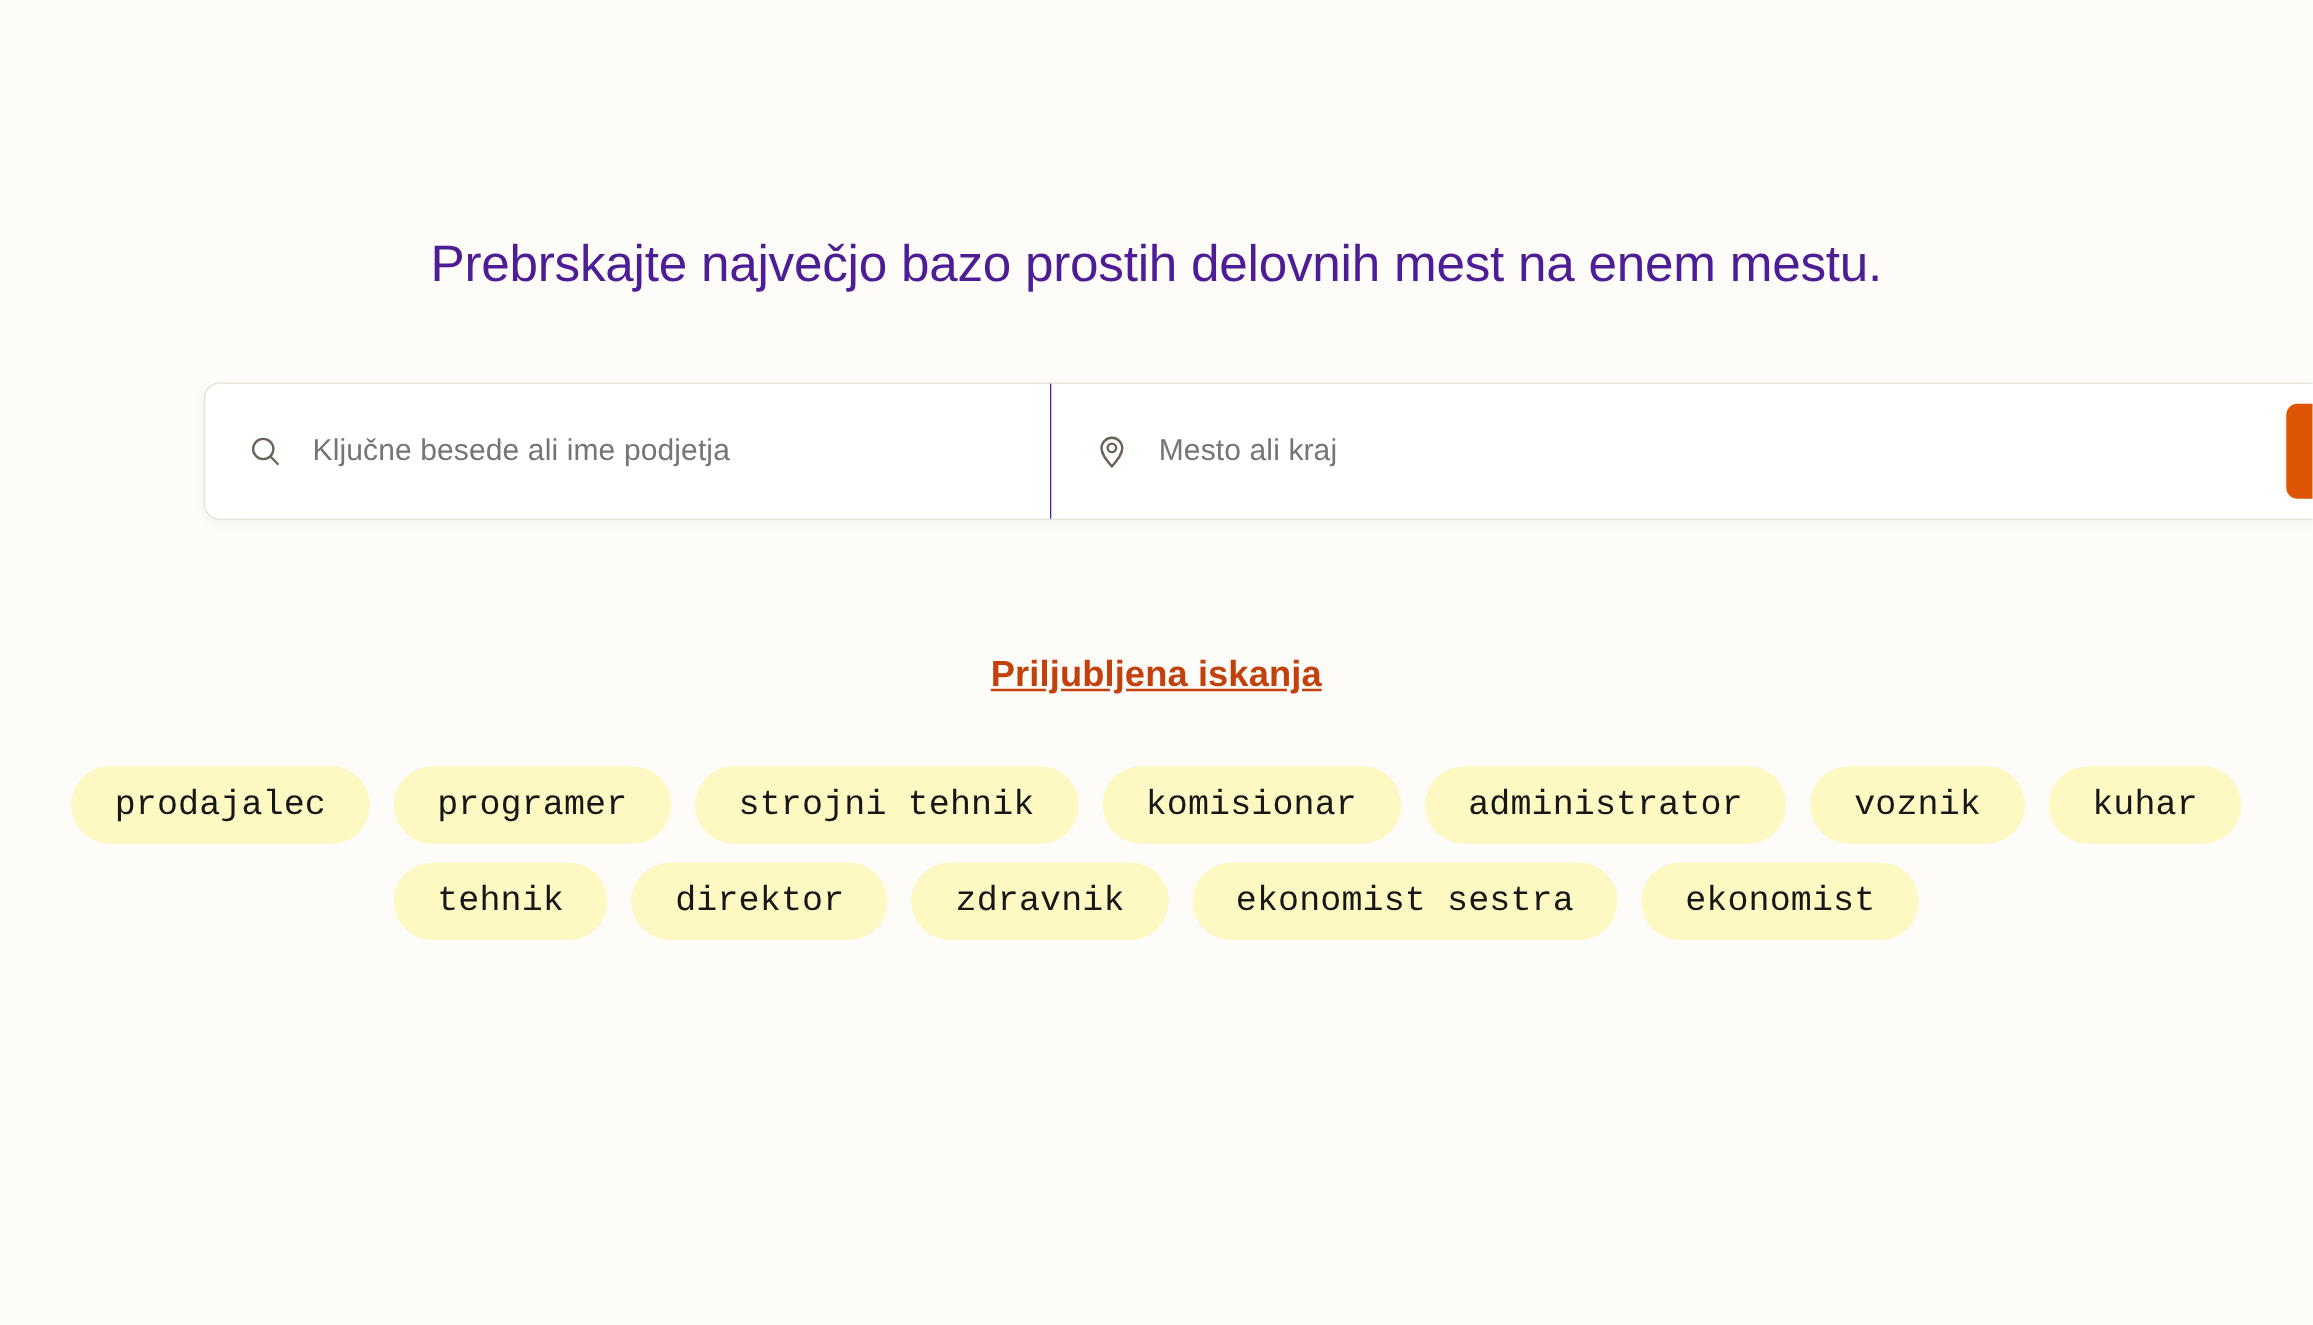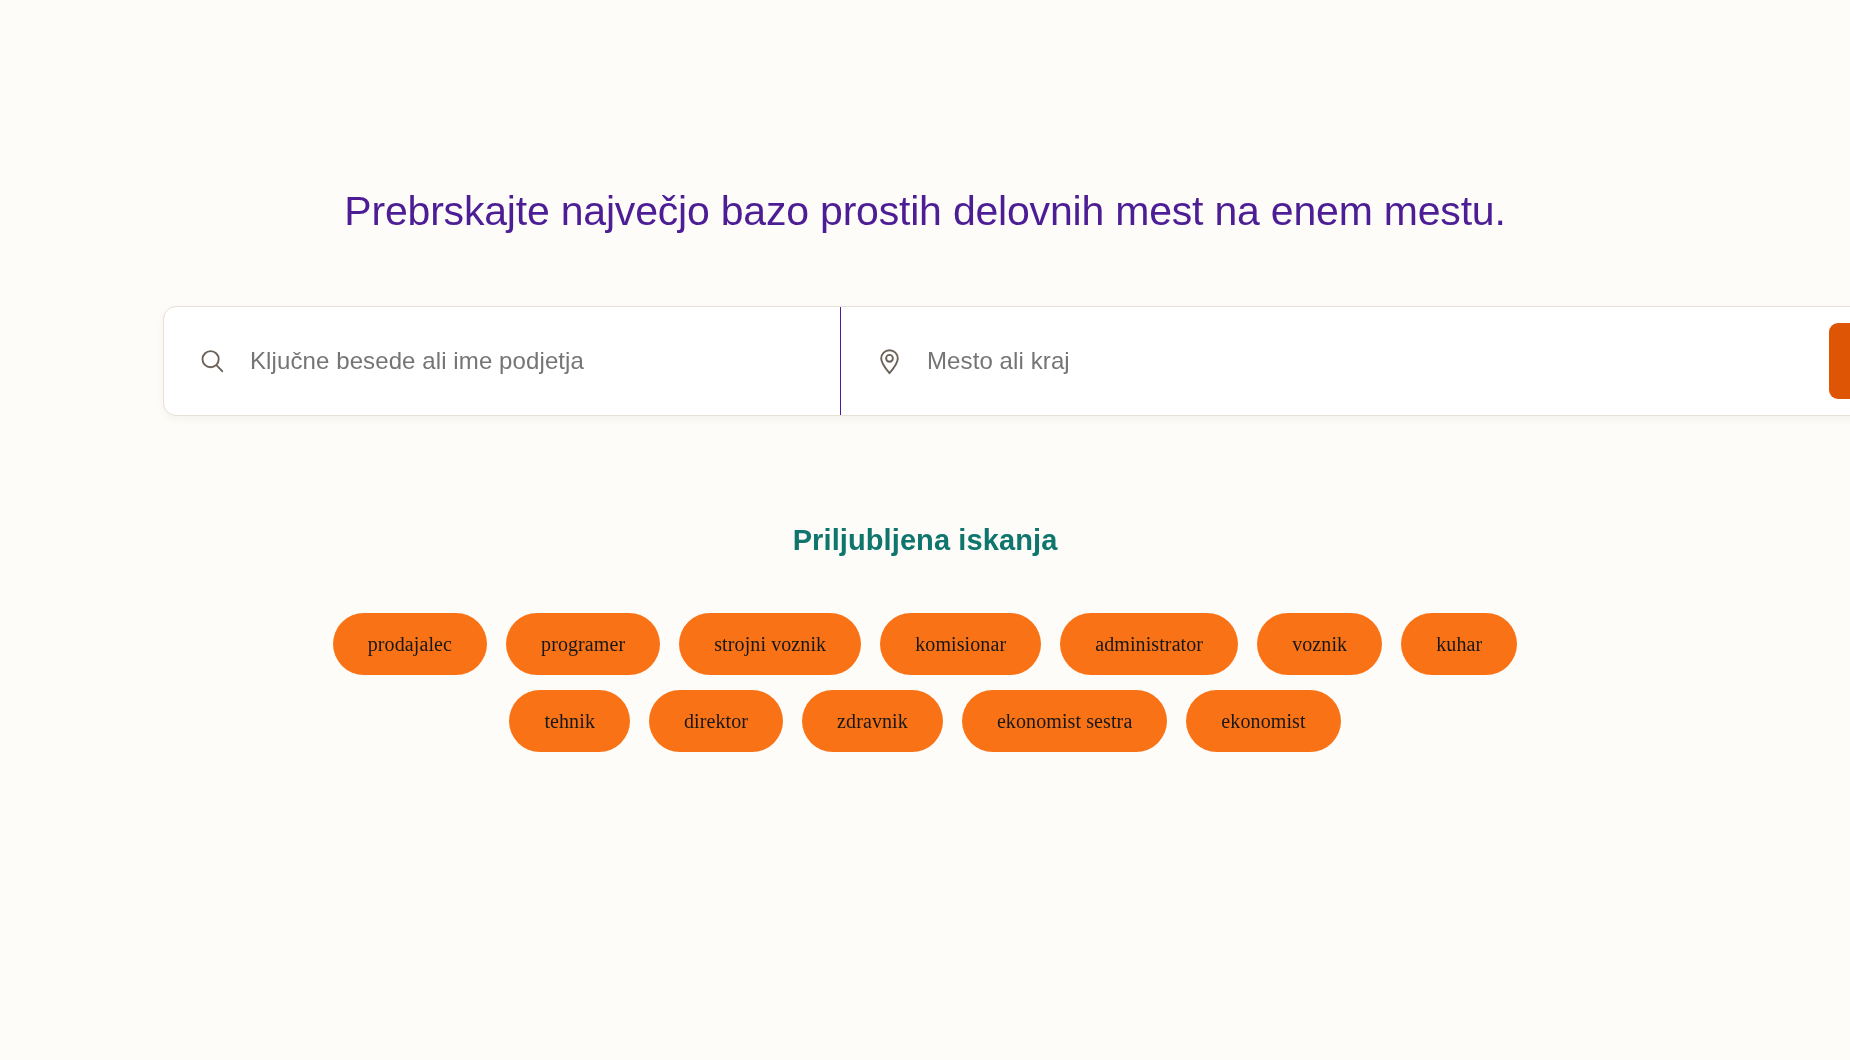--- a/index.html
+++ b/index.html
@@ -120,46 +120,47 @@
 
   
   .popular-title {
     position: absolute;
     top: 524px;
     left: 0;
     width: 1850px;
     text-align: center;
     font-size: 29px;
     font-weight: 700;
-    color: #0f766e;
+    color: #c2410c;
     letter-spacing: 0.1px;
+    text-decoration: underline;
   }
 
   .tag-rows {
     position: absolute;
     top: 613px;
     left: 0;
     width: 1850px;
   }
 
   .tag-row {
     display: flex;
     flex-wrap: nowrap;
     justify-content: center;
     align-items: center;
     gap: 19px;
     margin-bottom: 15px;
   }
 
   .tag {
-    background: #f97316;
+    background: #fef9c3;
     color: #171717;
-    font-size: 20px;
+    font-size: 28px;
     font-weight: 400;
-    font-family: Liberation Serif, serif;
+    font-family: Liberation Mono, monospace;
     border: none;
     border-radius: 999px;
     height: 62px;
     padding: 0 35px;
     display: inline-flex;
     align-items: center;
     justify-content: center;
     cursor: pointer;
     white-space: nowrap;
     letter-spacing: 0.1px;
@@ -196,21 +197,21 @@
     </div>
 
   </div>
 
   <h2 class="popular-title">Priljubljena iskanja</h2>
 
   <div class="tag-rows">
     <div class="tag-row">
       <button class="tag">prodajalec</button>
       <button class="tag">programer</button>
-      <button class="tag">strojni voznik</button>
+      <button class="tag">strojni tehnik</button>
       <button class="tag">komisionar</button>
       <button class="tag">administrator</button>
       <button class="tag">voznik</button>
       <button class="tag">kuhar</button>
     </div>
     <div class="tag-row">
       <button class="tag">tehnik</button>
       <button class="tag">direktor</button>
       <button class="tag">zdravnik</button>
       <button class="tag">ekonomist sestra</button>

